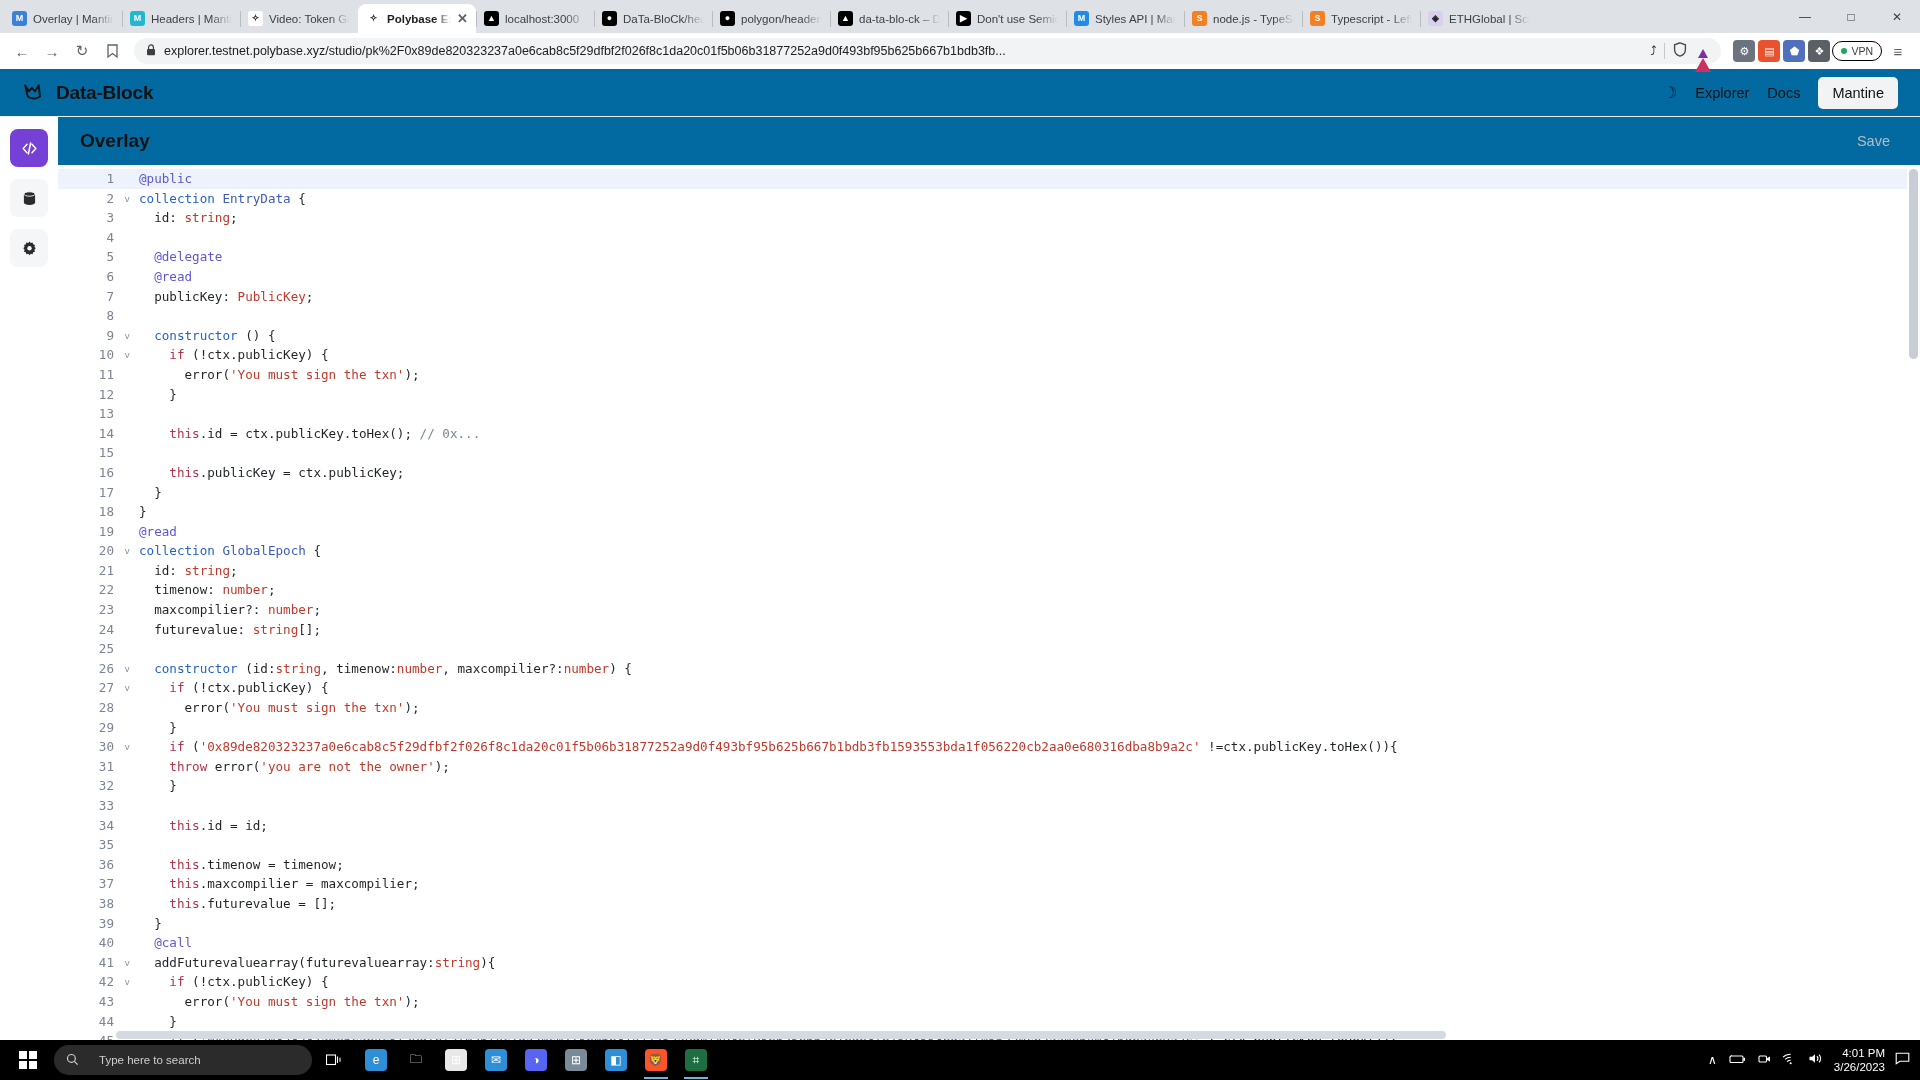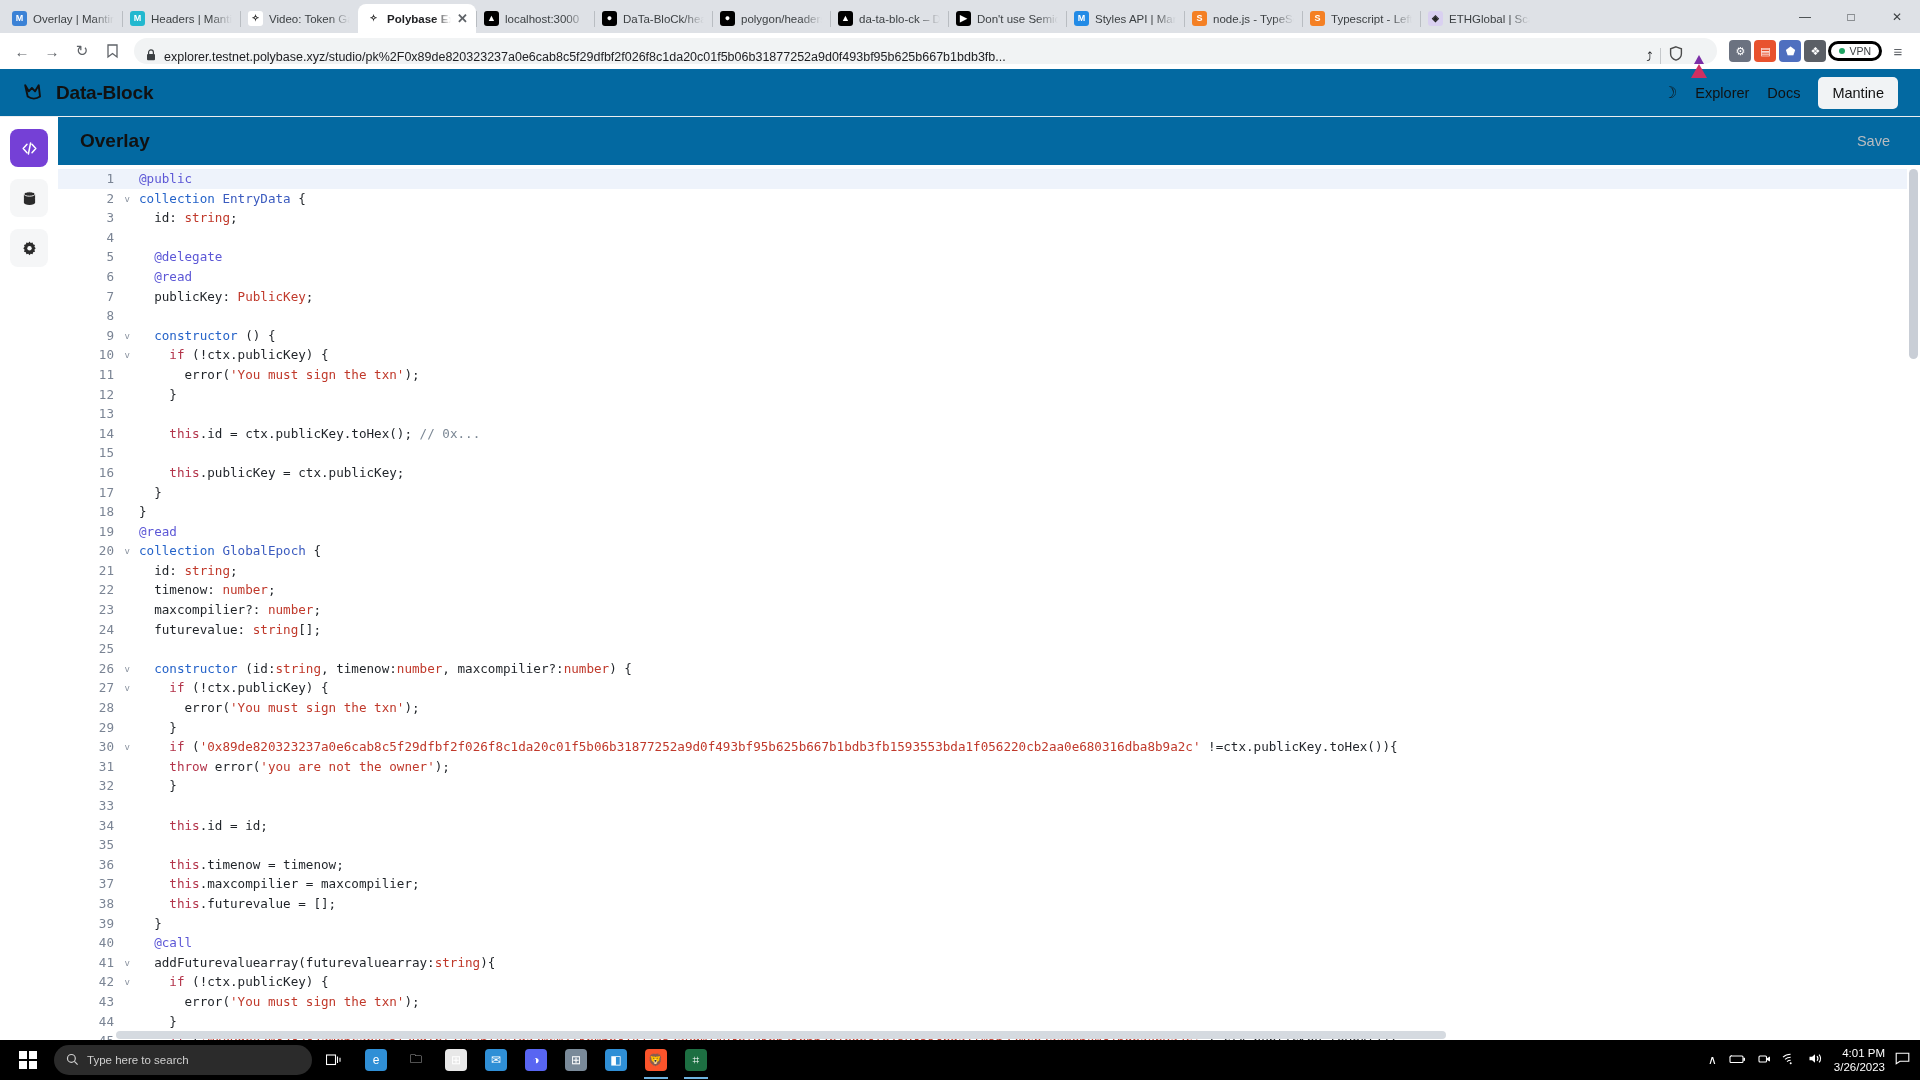--- a/index.html
+++ b/index.html
@@ -50,40 +50,40 @@
   .navbar {
     height: 36px; background: #ffffff; display: flex; align-items: center;
     gap: 2px; padding: 0 8px; flex: 0 0 36px;
   }
   .navicon {
     width: 28px; height: 28px; display: flex; align-items: center; justify-content: center;
     color: #5f6368; font-size: 15px; border-radius: 50%;
   }
   .omnibox {
     flex: 1 1 auto; height: 26px; background: #f1f3f4; border-radius: 14px;
-    display: flex; align-items: flex-end; gap: 8px; padding: 0 10px 0 12px;
+    display: flex; align-items: center; gap: 8px; padding: 0 10px 0 12px;
     margin: 0 6px; font-size: 12.5px; color: #202124; min-width: 0;
   }
   .omni-url {
     flex: 1 1 auto; white-space: nowrap; overflow: hidden; text-overflow: ellipsis;
   }
   .omni-sep { width: 1px; height: 16px; background: #c5c8cb; }
   .brave-shield { color: #4c4c4c; font-size: 13px; }
   .tri { width: 0; height: 0; border-left: 8px solid transparent; border-right: 8px solid transparent;
          border-bottom: 14px solid #cf2f61; position: relative; }
   .tri::after { content:""; position:absolute; left:-5px; top:5px; width:0; height:0;
                 border-left:5px solid transparent; border-right:5px solid transparent;
                 border-bottom:9px solid #7b2ea8; }
   .ext-icons { display: flex; align-items: center; gap: 3px; padding-left: 4px; }
   .ext {
     width: 22px; height: 22px; border-radius: 4px; display: flex;
     align-items: center; justify-content: center; font-size: 11px; color: #fff;
   }
   .vpn-pill {
-    display: flex; align-items: center; gap: 4px; border: 3px solid #000000;
+    display: flex; align-items: center; gap: 4px; border: 1px solid #000000;
     border-radius: 11px; height: 20px; padding: 0 8px; font-size: 10.5px; color: #3c4043;
   }
   .vpn-dot { width: 6px; height: 6px; border-radius: 50%; background: #1fa463; }
 
   
   .page { flex: 1 1 auto; display: flex; flex-direction: column; background: #0369a1; min-height: 0; }
 
   .apphdr {
     height: 48px; flex: 0 0 48px; border-bottom: 1px solid #eceef0;
     display: flex; align-items: center; padding: 0 22px; gap: 10px;
@@ -179,21 +179,21 @@
   
   .taskbar {
     height: 40px; flex: 0 0 40px; background: #000000;
     display: flex; align-items: center; padding: 0 4px; gap: 2px; color: #fff;
   }
   .tb-start { width: 48px; height: 40px; display: flex; align-items: center; justify-content: center; }
   .win-logo { display: grid; grid-template-columns: 8px 8px; grid-template-rows: 8px 8px; gap: 2px; }
   .win-logo i { background: #fff; display: block; }
   .tb-search {
     width: 258px; height: 30px; background: #2b2b2b; border-radius: 15px;
-    display: flex; align-items: center; gap: 8px; padding: 0 12px;
+    display: flex; align-items: center; gap: 20px; padding: 0 12px;
     font-size: 11.5px; color: #cfcfcf; position: relative; overflow: visible;
   }
   .tb-taskview { width: 40px; height: 40px; display:flex; align-items:center; justify-content:center; }
   .tb-app {
     width: 40px; height: 40px; display: flex; align-items: center; justify-content: center;
     position: relative;
   }
   .tb-app.active::after {
     content: ""; position: absolute; bottom: 1px; left: 8px; right: 8px;
     height: 2px; background: #6fb3e0;

